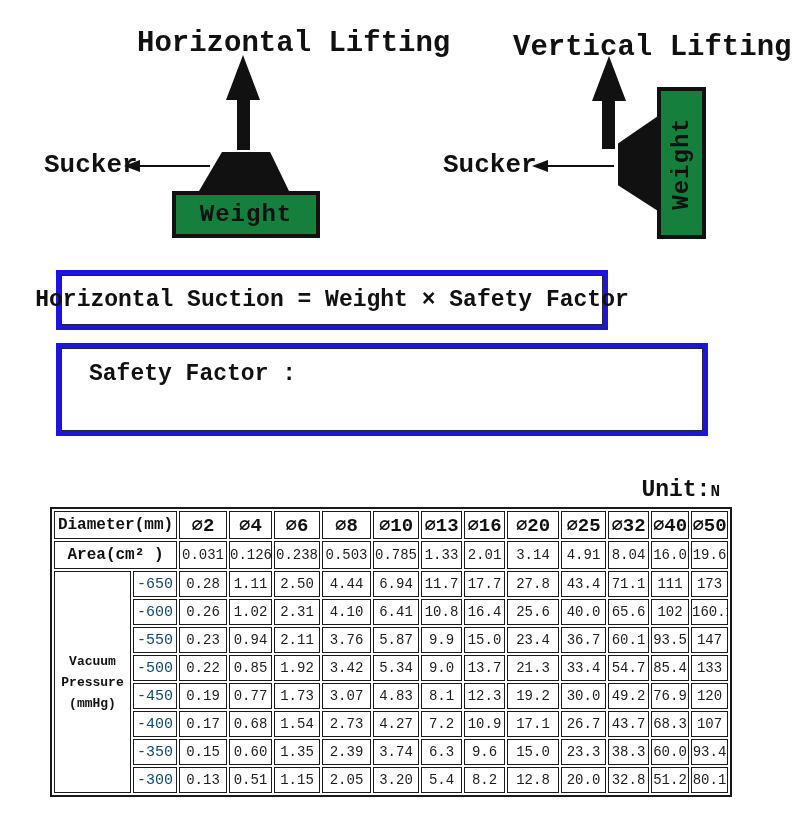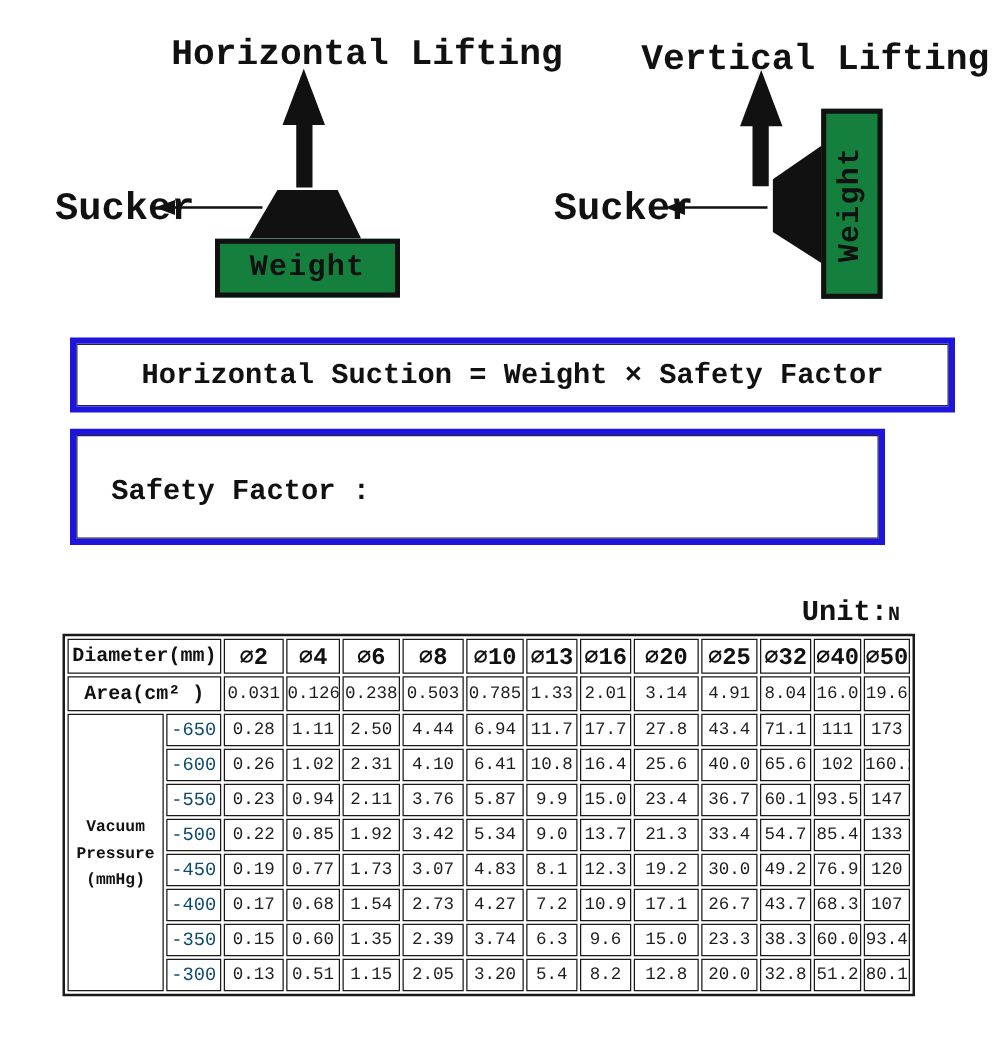--- a/index.html
+++ b/index.html
@@ -6,21 +6,21 @@
   html,body { background:#ffffff; }
   #canvas {
     position:relative; width:800px; height:835px; background:#ffffff;
     font-family:"Liberation Mono","DejaVu Sans Mono",monospace;
     color:#111; overflow:hidden;
   }
   .abs { position:absolute; }
 
   
   .dg-title { font-size:29px; font-weight:700; white-space:nowrap; }
-  .dg-label { font-size:31px; font-weight:700; white-space:nowrap; }
+  .dg-label { font-size:26px; font-weight:700; white-space:nowrap; }
 
   
   .up-shaft { width:13px; background:#111; }
   .up-head  { width:0; height:0; border-left:17px solid transparent; border-right:17px solid transparent; border-bottom:45px solid #111; }
 
   
   .ptr-line { height:2px; background:#111; }
   .ptr-head { width:0; height:0; border-top:6px solid transparent; border-bottom:6px solid transparent; border-right:16px solid #111; }
 
   
@@ -30,21 +30,21 @@
   .weight-text { font-size:24px; font-weight:700; letter-spacing:1px; }
   .weight-text-v { transform:rotate(-90deg); white-space:nowrap; }
 
   
   .blue-box {
     border:5px solid #1e14dc;
     box-shadow:inset 0 0 0 1px #23233f;
     background:#fff;
   }
   .formula-text { font-size:23px; font-weight:700; white-space:nowrap; }
-  .safety-line { font-size:23px; font-weight:700; white-space:nowrap;margin-top:19px; }
+  .safety-line { font-size:23px; font-weight:700; white-space:nowrap; }
 
   
   .unit-wrap { font-size:23px; font-weight:700; text-align:right; }
   .unit-n { font-size:16px; font-weight:700; }
 
   
   table.spec {
     border-collapse:separate; border-spacing:2px;
     border:2px solid #1a1a1a; background:#fff;
     table-layout:fixed; width:670px;
@@ -88,21 +88,21 @@
   <div class="abs trap-v" style="left:618px; top:116px; width:40px; height:95px;"></div>
 
   <div class="abs weight-box" style="left:657px; top:87px; width:49px; height:152px;">
     <span class="weight-text weight-text-v">Weight</span>
   </div>
 
   <div class="abs dg-label" style="left:443px; top:150px;">Sucker</div>
   <div class="abs ptr-head" style="left:532px; top:160px;"></div>
   <div class="abs ptr-line" style="left:544px; top:165px; width:70px;"></div>
 
-  <div class="abs blue-box" style="left:56px; top:270px; width:708px; height:60px; display:flex; align-items:center; justify-content:center;">
+  <div class="abs blue-box" style="left:56px; top:270px; width:552px; height:60px; display:flex; align-items:center; justify-content:center;">
     <span class="formula-text">Horizontal Suction = Weight × Safety Factor</span>
   </div>
 
   <div class="abs blue-box" style="left:56px; top:343px; width:652px; height:93px; padding:13px 0 0 28px;">
     <div class="safety-line">Safety Factor :</div>
   </div>
 
   <div class="abs unit-wrap" style="left:590px; top:477px; width:130px;">
     <span>Unit:</span><span class="unit-n">N</span>
   </div>

